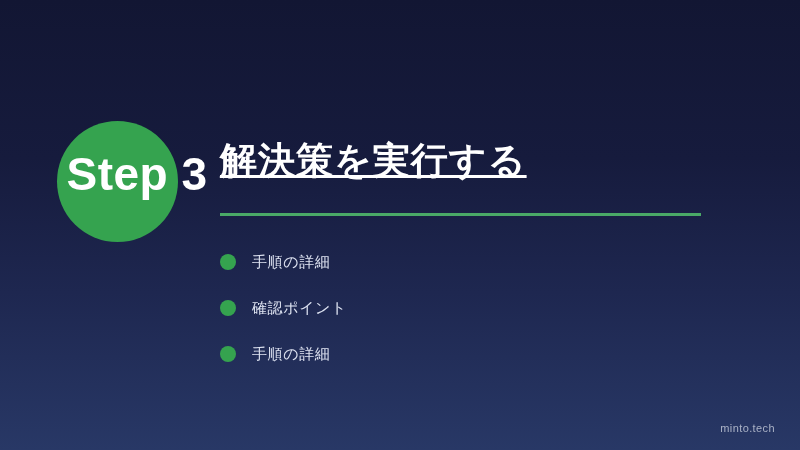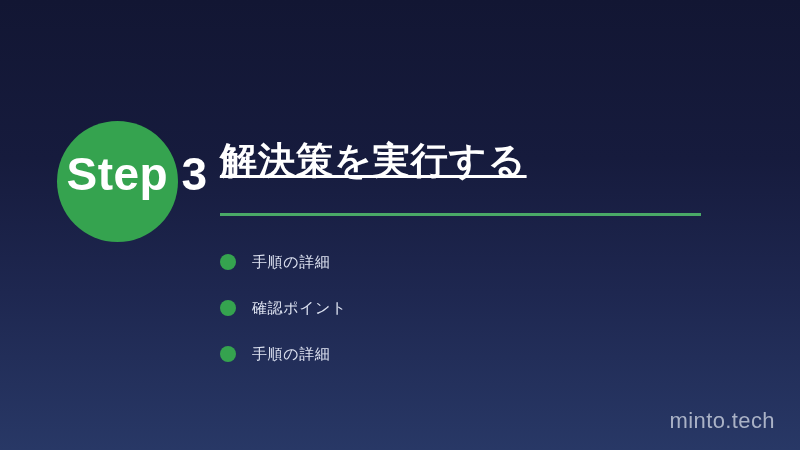--- a/index.html
+++ b/index.html
@@ -109,21 +109,21 @@
     letter-spacing: 0.6px;
     white-space: nowrap;
   }
 
   
   #footer-brand {
     position: absolute;
     right: 25px;
     bottom: 16px;
     color: #aab2c6;
-    font-size: 22px;
+    font-size: 11px;
     letter-spacing: 0.4px;
   }
 </style>
 </head>
 <body>
 
 <div id="slide">
 
   <div id="step-badge">
     <div id="step-circle"></div>

